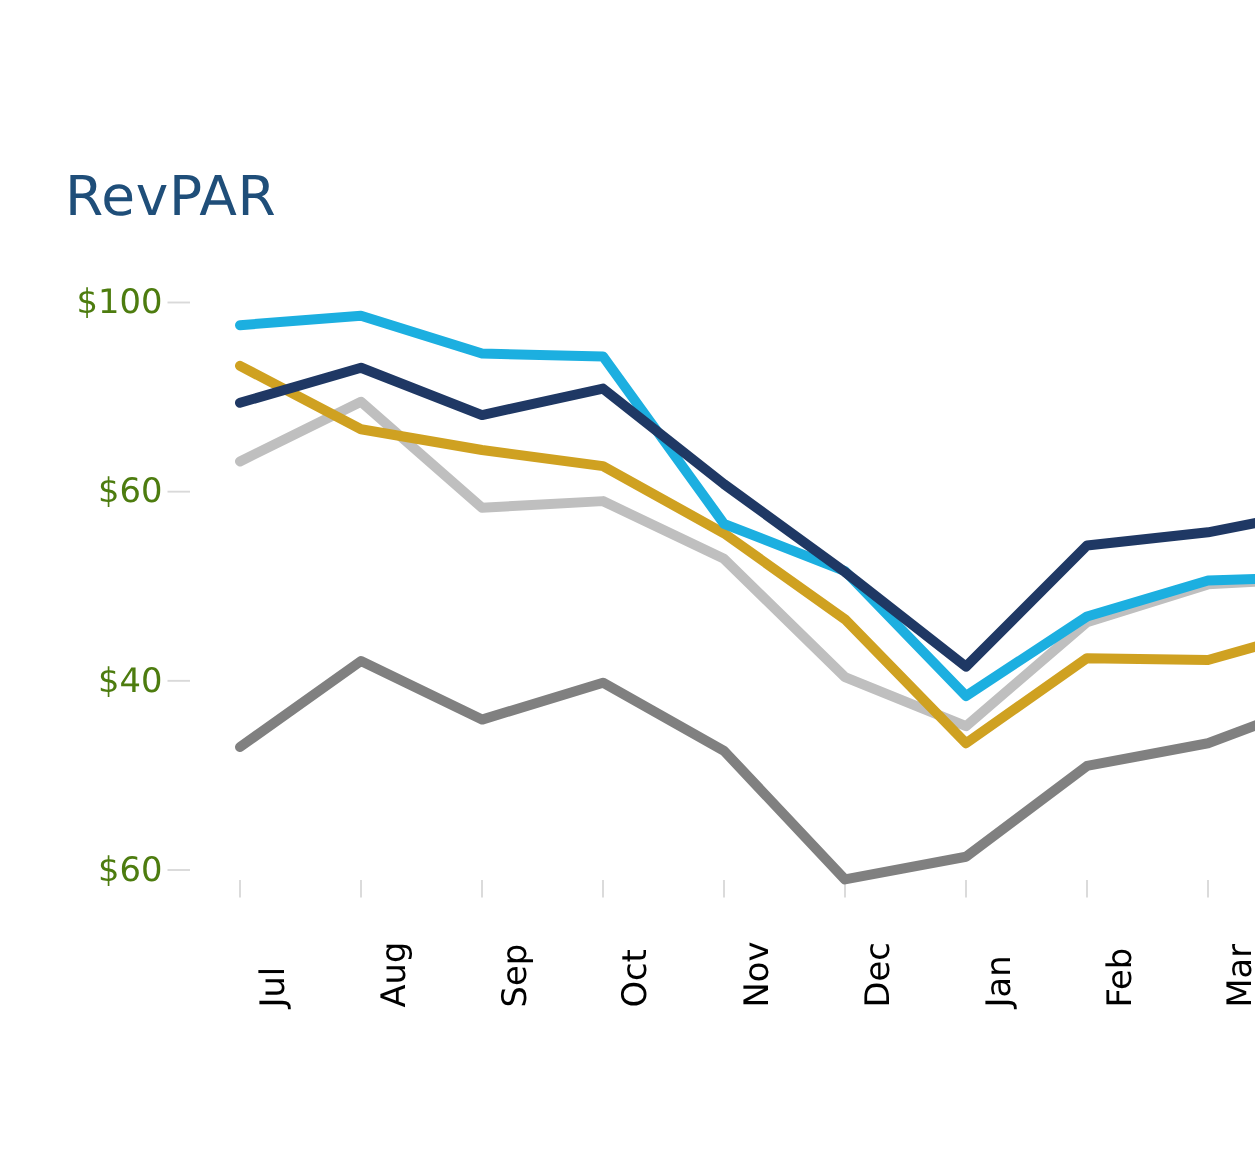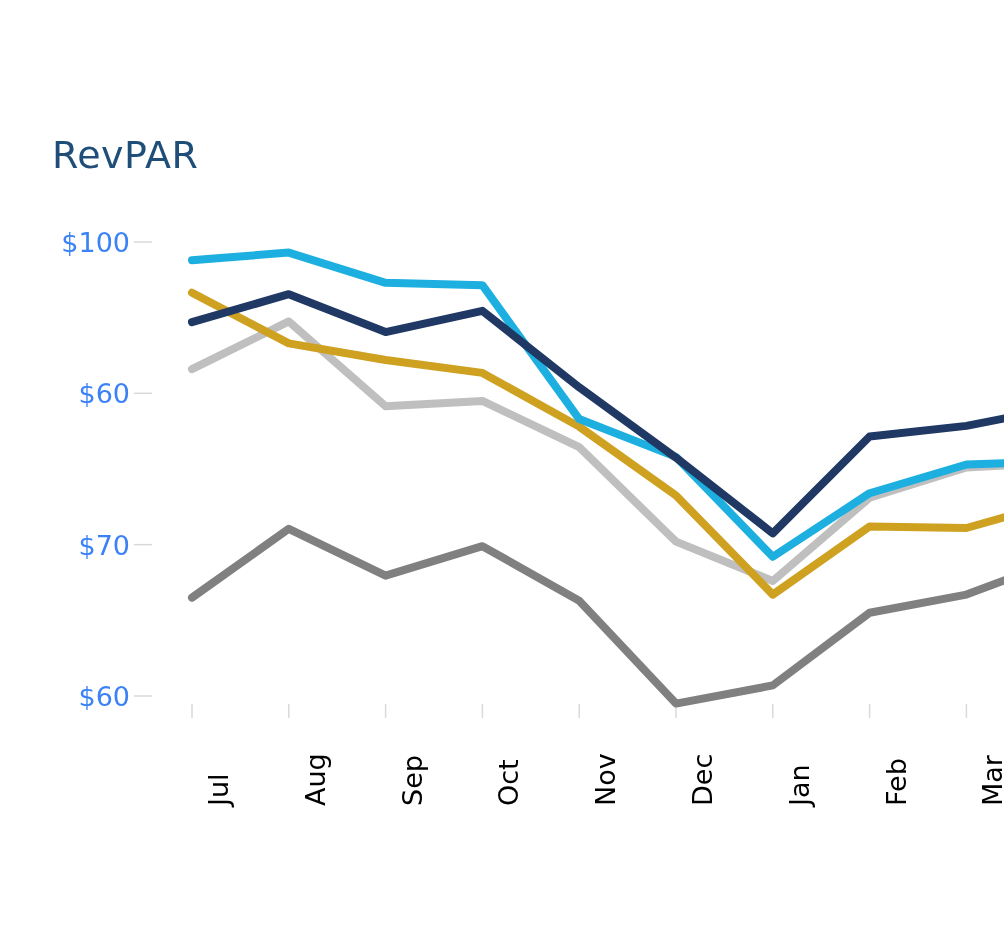--- a/index.html
+++ b/index.html
@@ -17,39 +17,39 @@
     width: 1004px;
     height: 934px;
     background: #ffffff;
     overflow: hidden;
   }
   #chart-title {
     position: absolute;
     left: 52px;
     top: 136px;
     font-family: "DejaVu Sans", sans-serif;
-    font-size: 38px;
+    font-size: 44px;
     font-weight: 400;
     color: #1F4E79;
     letter-spacing: 0.5px;
     line-height: 1;
     white-space: nowrap;
   }
   #plot-area {
     position: absolute;
     left: 0;
     top: 0;
     width: 1004px;
     height: 934px;
   }
   .ytick-label {
     position: absolute;
     font-family: "DejaVu Sans", sans-serif;
     font-size: 27px;
-    color: #3b82f6;
+    color: #4d7c0f;
     text-align: right;
     white-space: nowrap;
     transform: translateY(-50%);
   }
   .xtick-label {
     position: absolute;
     font-family: "DejaVu Sans", sans-serif;
     font-size: 27px;
     color: #000000;
     white-space: nowrap;
@@ -96,21 +96,21 @@
           <polyline points="192,369.12 288.8,321.45 385.6,406.1966666666667 482.4,400.9 579.2,447.0566666666666 676,541.6400000000001 772.8,580.9866666666667 869.6,497.75333333333333 966.4,467.4866666666667 1010,465.1009779614325" class="series-path" stroke="#BFBFBF" stroke-width="8"></polyline>
           <polyline points="192,597.6333333333333 288.8,528.7766666666666 385.6,575.69 482.4,546.1800000000001 579.2,600.66 676,703.5666666666666 772.8,685.4066666666668 869.6,612.7666666666667 966.4,594.6066666666667 1010,578.2476584022038" class="series-path" stroke="#808080" stroke-width="8"></polyline>
           <polyline points="192,292.6966666666667 288.8,343.3933333333334 385.6,360.03999999999996 482.4,372.9033333333333 579.2,426.62666666666667 676,495.48333333333335 772.8,594.6066666666667 869.6,526.5066666666667 966.4,528.02 1010,515.7507438016529" class="series-path" stroke="#CFA121" stroke-width="8"></polyline>
           <polyline points="192,260.16 288.8,252.5933333333334 385.6,282.86 482.4,285.13 579.2,419.06000000000006 676,456.8933333333334 772.8,556.7733333333333 869.6,493.21333333333337 966.4,464.46000000000004 1010,463.0967493112948" class="series-path" stroke="#1CAFE0" stroke-width="8"></polyline>
           <polyline points="192,322.20666666666665 288.8,294.21000000000004 385.6,332.04333333333335 482.4,310.8566666666666 579.2,387.28000000000003 676,457.65 772.8,533.3166666666666 869.6,436.46333333333337 966.4,425.87 1010,417.34968319559226" class="series-path" stroke="#1F3864" stroke-width="8"></polyline>
         </g>
     </svg>
     <div id="ytick-labels">
         <div class="ytick-label" style="right: 874px; top: 242px;">$100</div>
         <div class="ytick-label" style="right: 874px; top: 393.333px;">$60</div>
-        <div class="ytick-label" style="right: 874px; top: 544.667px;">$70</div>
+        <div class="ytick-label" style="right: 874px; top: 544.667px;">$40</div>
         <div class="ytick-label" style="right: 874px; top: 696px;">$60</div>
       </div>
     <div id="xtick-labels">
         <div class="xtick-label" style="left: 203px; top: 806px;">Jul</div>
         <div class="xtick-label" style="left: 299.8px; top: 806px;">Aug</div>
         <div class="xtick-label" style="left: 396.6px; top: 806px;">Sep</div>
         <div class="xtick-label" style="left: 493.4px; top: 806px;">Oct</div>
         <div class="xtick-label" style="left: 590.2px; top: 806px;">Nov</div>
         <div class="xtick-label" style="left: 687px; top: 806px;">Dec</div>
         <div class="xtick-label" style="left: 783.8px; top: 806px;">Jan</div>

